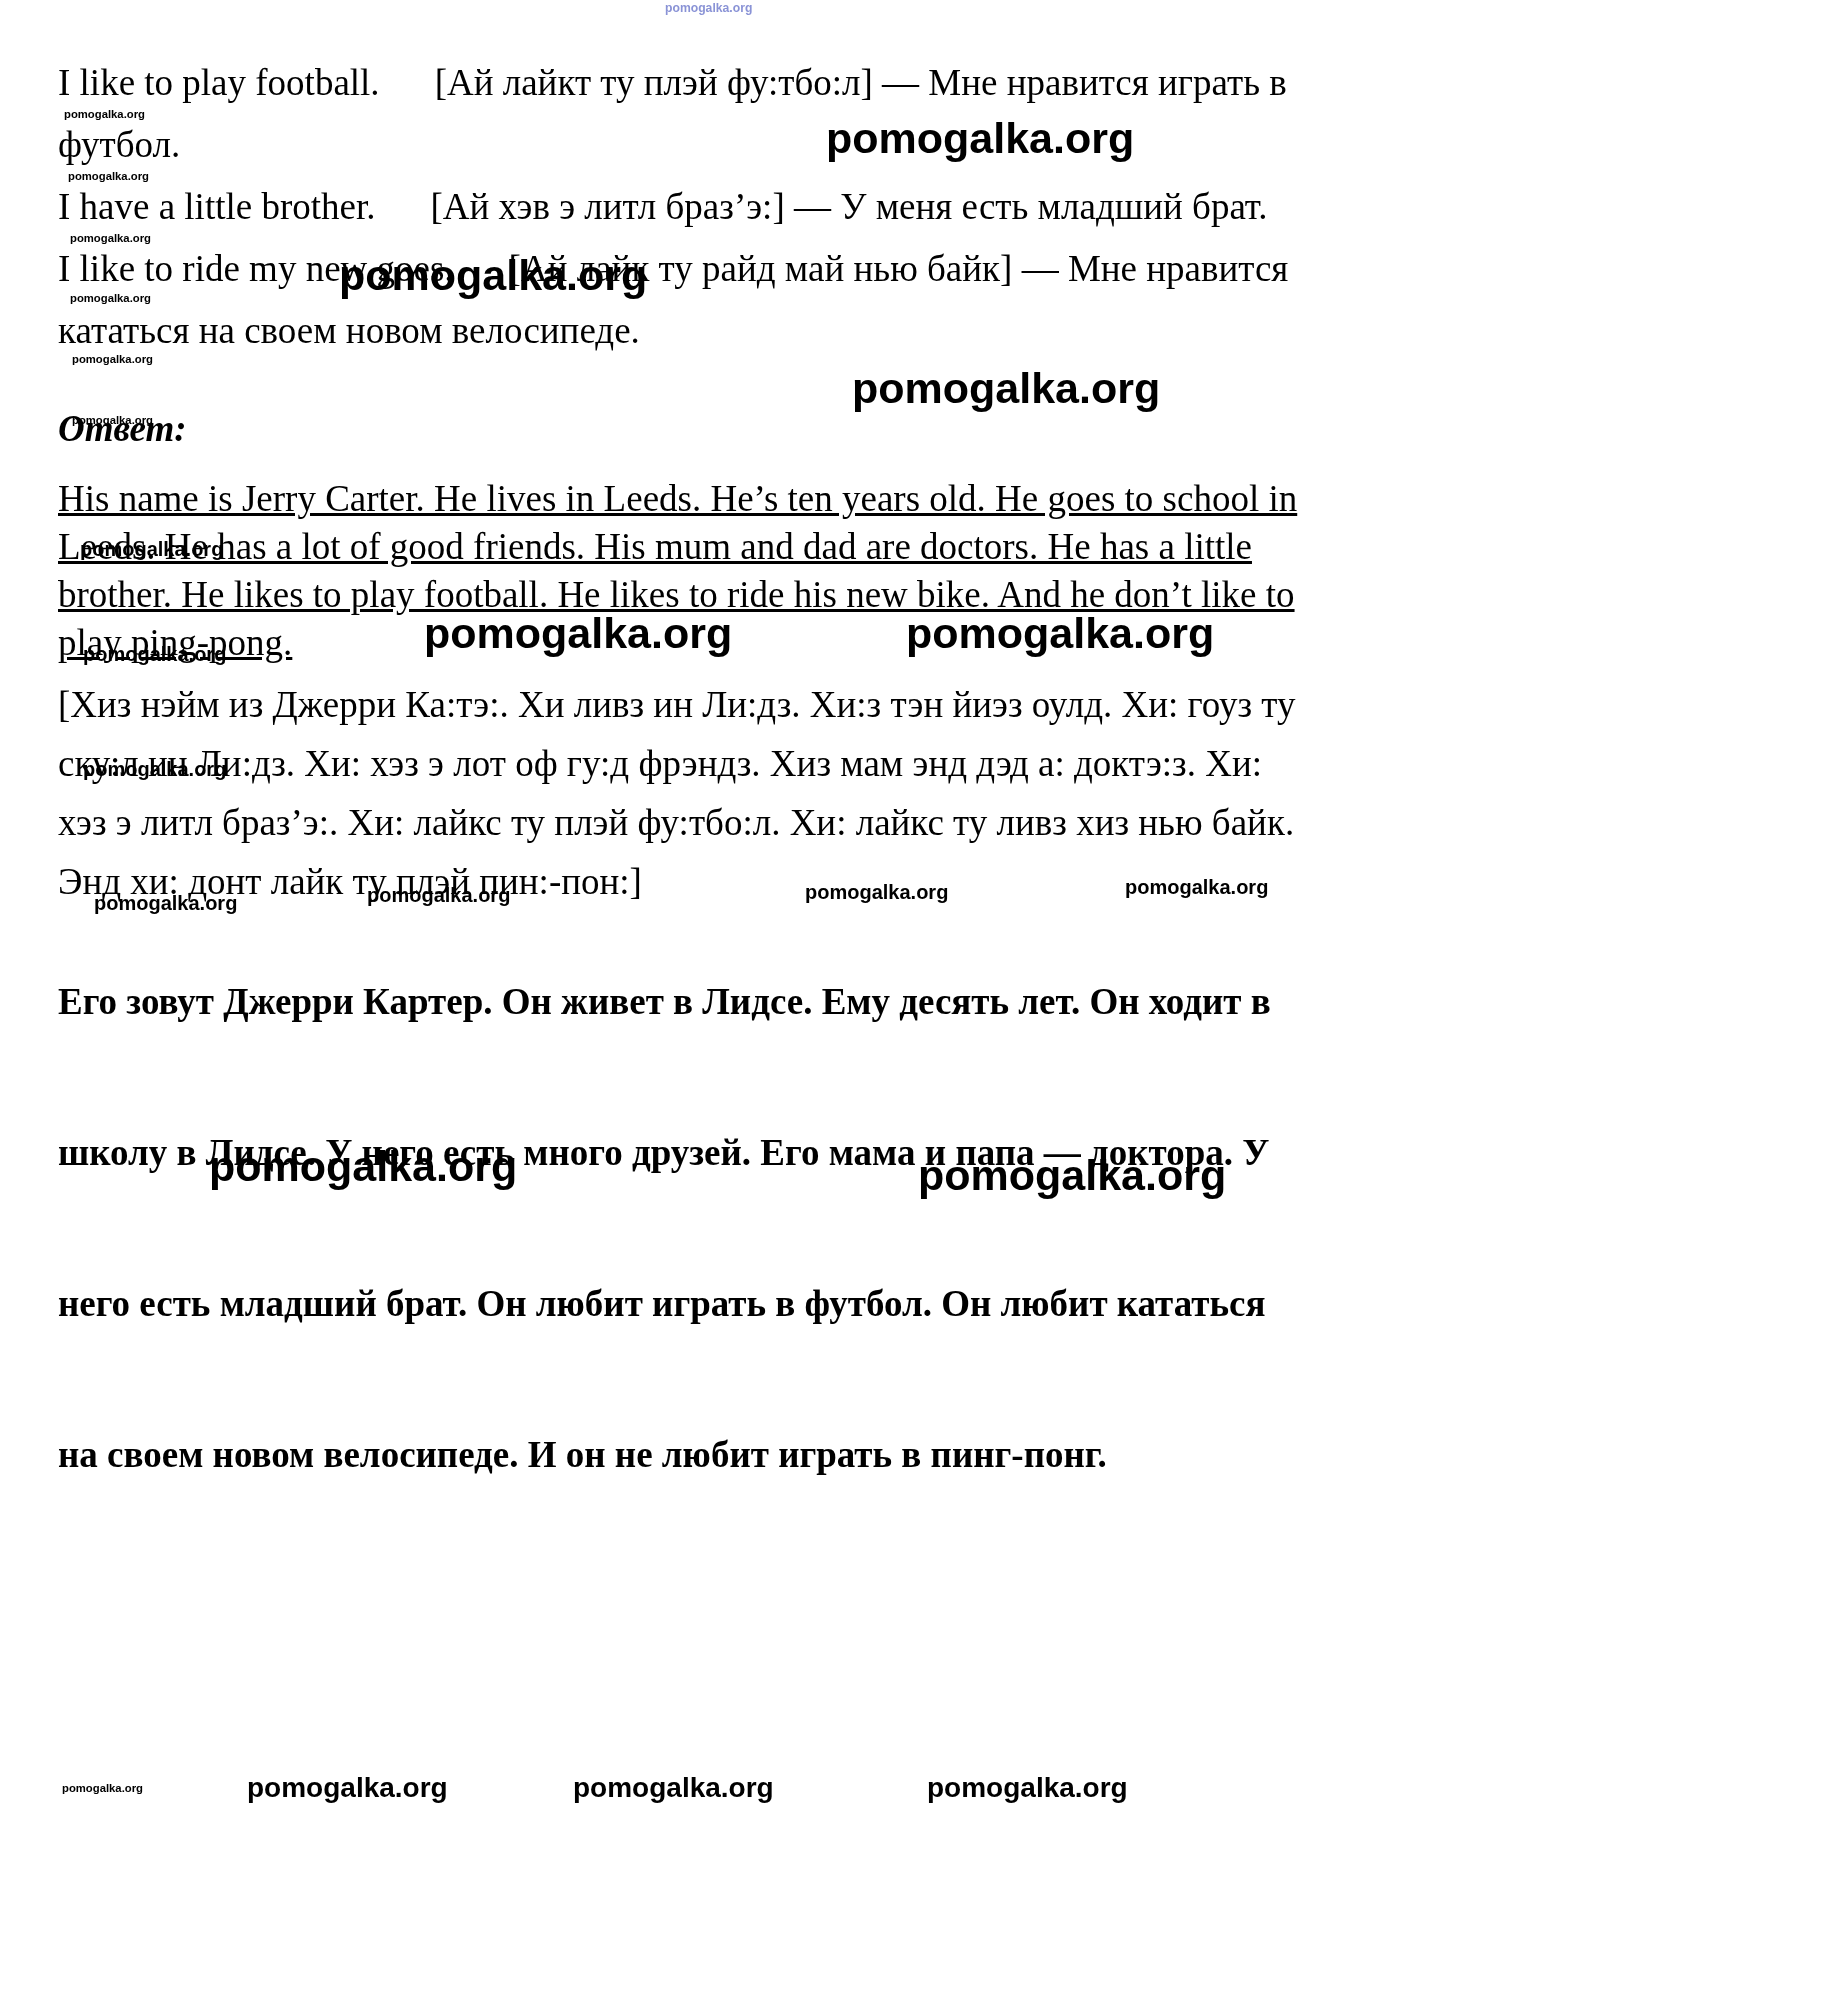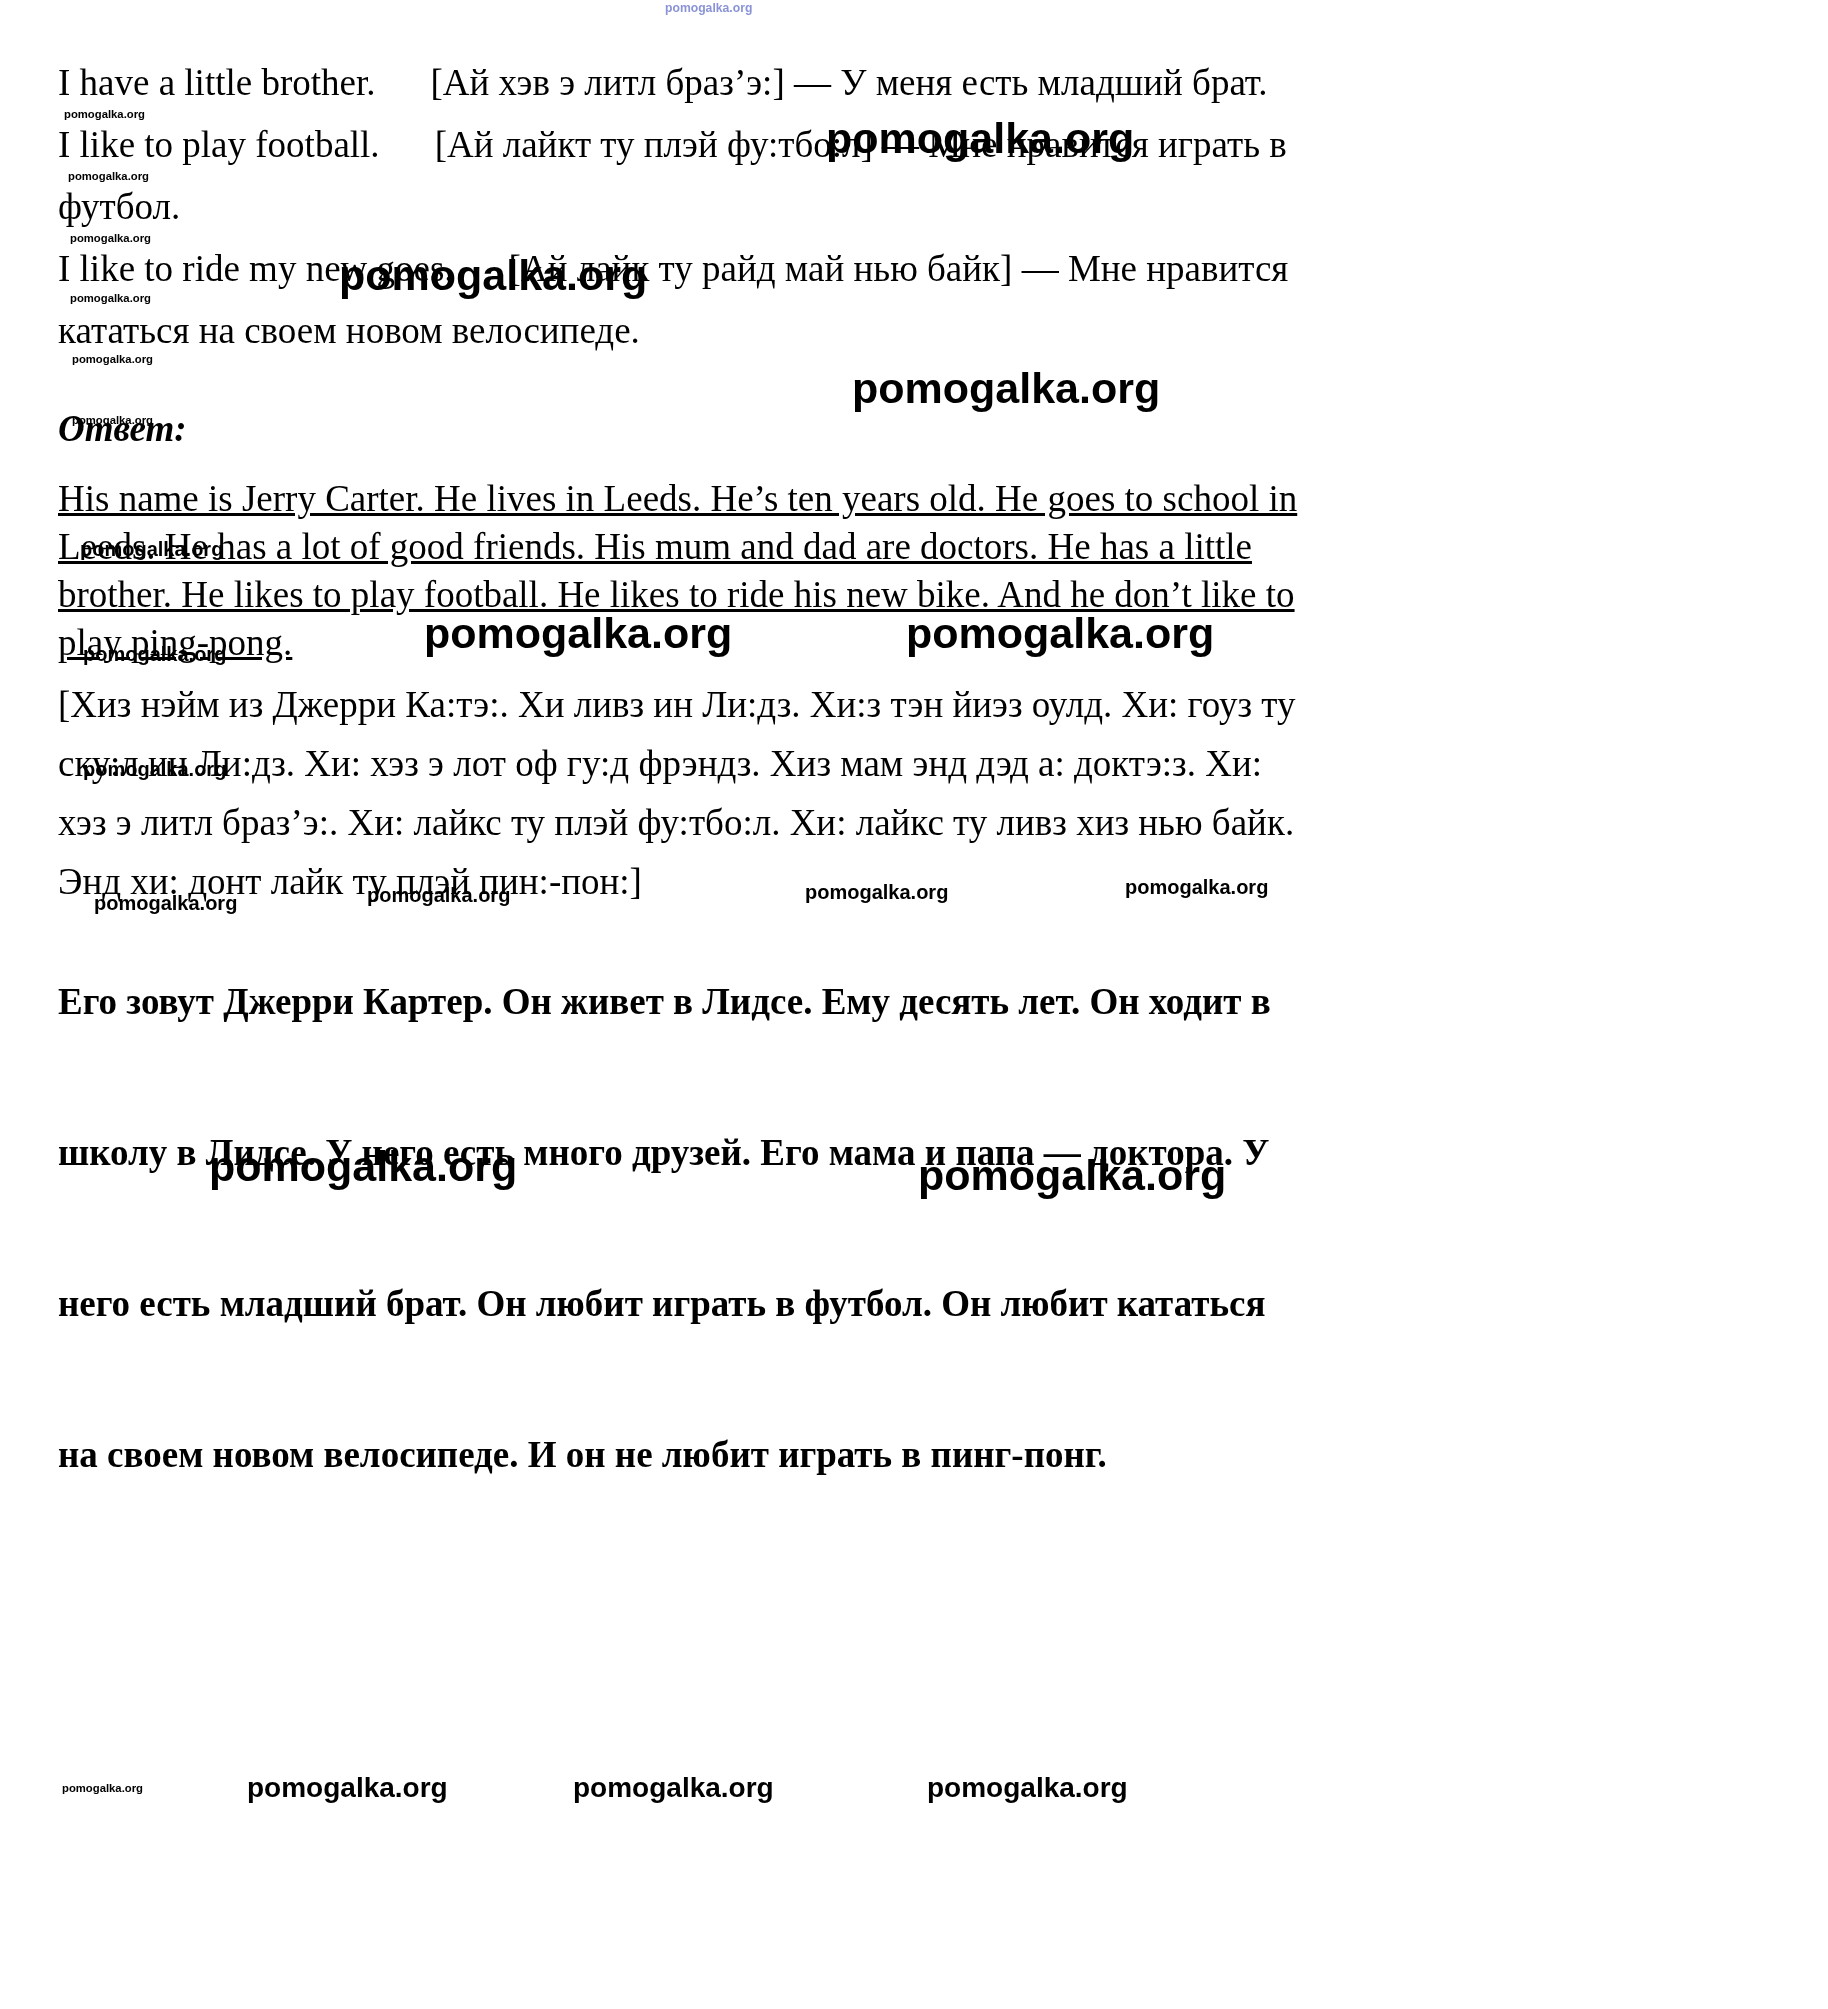--- a/index.html
+++ b/index.html
@@ -60,23 +60,23 @@
   .wm-lg  { font-size: 43px; }
   .wm-top { font-size: 12.2px; color: #8a93d6; }
 </style>
 </head>
 <body>
 
 <div class="page">
 
   <div class="content">
 
+    <p class="sentence"><span>I like to play football.</span><span class="gap"></span><span>[Ай лайкт ту плэй фу:тбо:л] — Мне нравится играть в футбол.</span></p>
+
     <p class="sentence"><span>I have a little brother.</span><span class="gap"></span><span>[Ай хэв э литл браз’э:] — У меня есть младший брат.</span></p>
-
-    <p class="sentence"><span>I like to play football.</span><span class="gap"></span><span>[Ай лайкт ту плэй фу:тбо:л] — Мне нравится играть в футбол.</span></p>
 
     <p class="sentence"><span>I like to ride my new goes.</span><span class="gap"></span><span>[Ай лайк ту райд май нью байк] — Мне нравится кататься на своем новом велосипеде.</span></p>
 
 
     <p class="answer-label">Ответ:</p>
 
     <p class="answer-en">His name is Jerry Carter. He lives in Leeds. He’s ten years old. He goes to school in Leeds. He has a lot of good friends. His mum and dad are doctors. He has a little brother. He likes to play football. He likes to ride his new bike. And he don’t like to play ping-pong.</p>
 
     <p class="answer-tr">[Хиз нэйм из Джерри Ка:тэ:. Хи ливз ин Ли:дз. Хи:з тэн йиэз оулд. Хи: гоуз ту ску:л ин Ли:дз. Хи: хэз э лот оф гу:д фрэндз. Хиз мам энд дэд а: доктэ:з. Хи: хэз э литл браз’э:. Хи: лайкс ту плэй фу:тбо:л. Хи: лайкс ту ливз хиз нью байк. Энд хи: донт лайк ту плэй пин:-пон:]</p>
 

